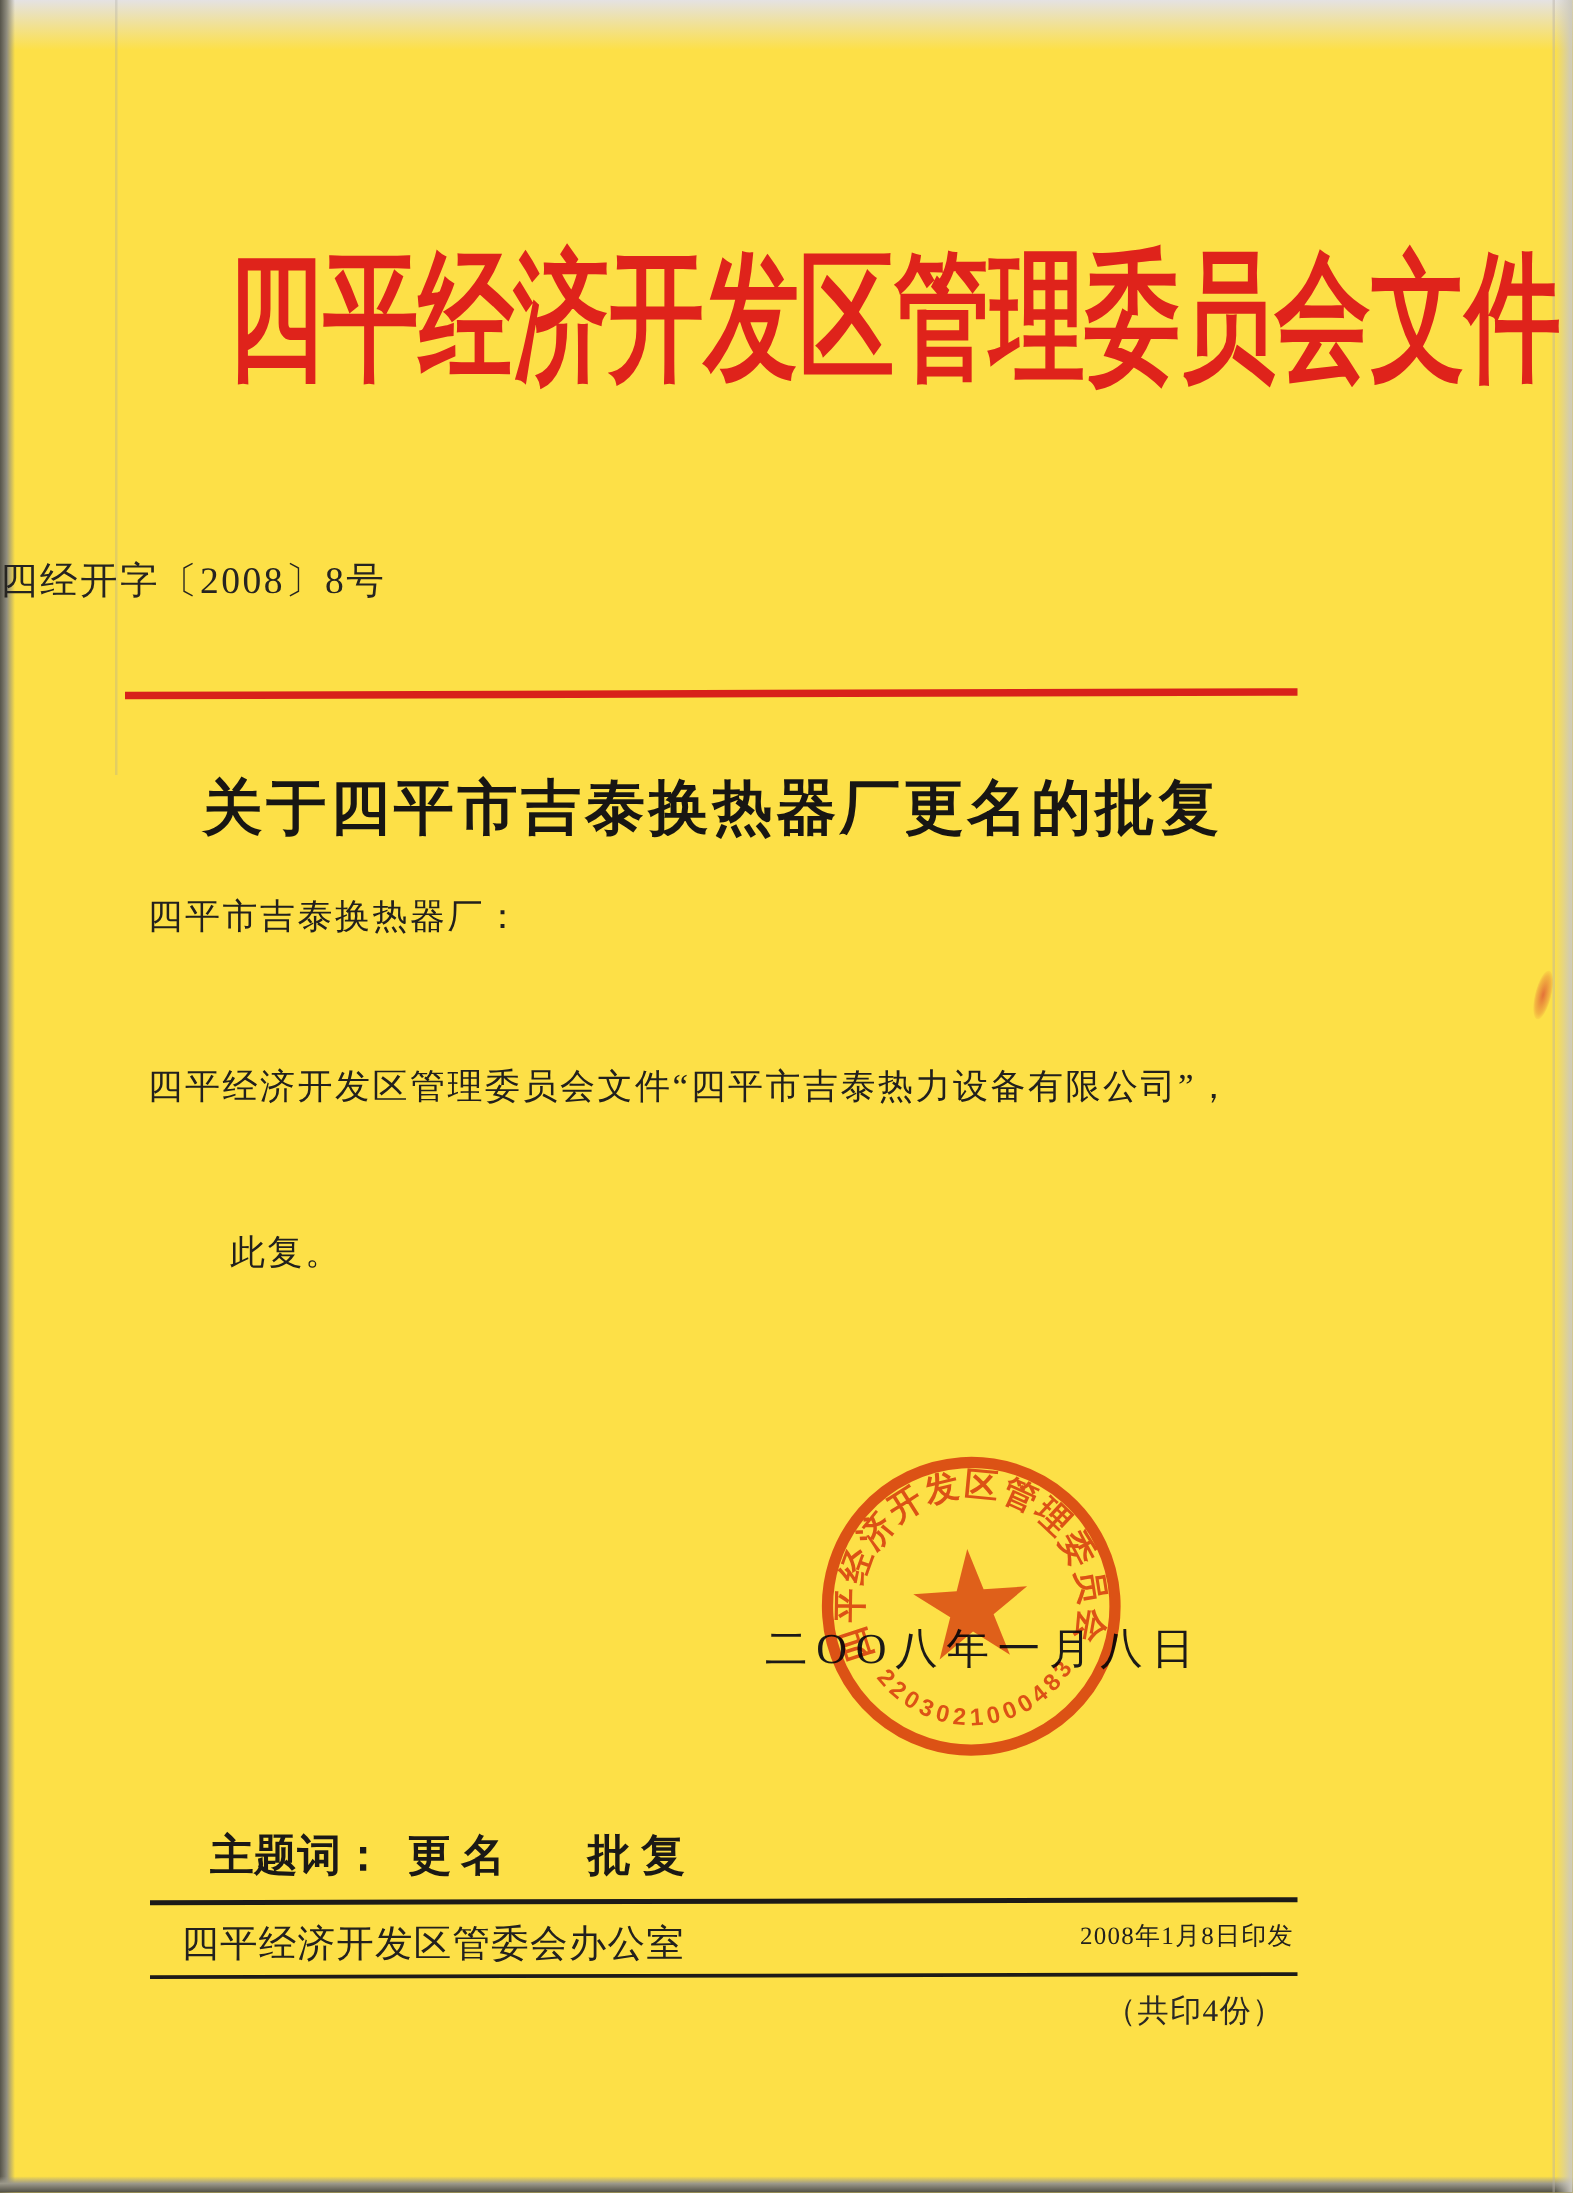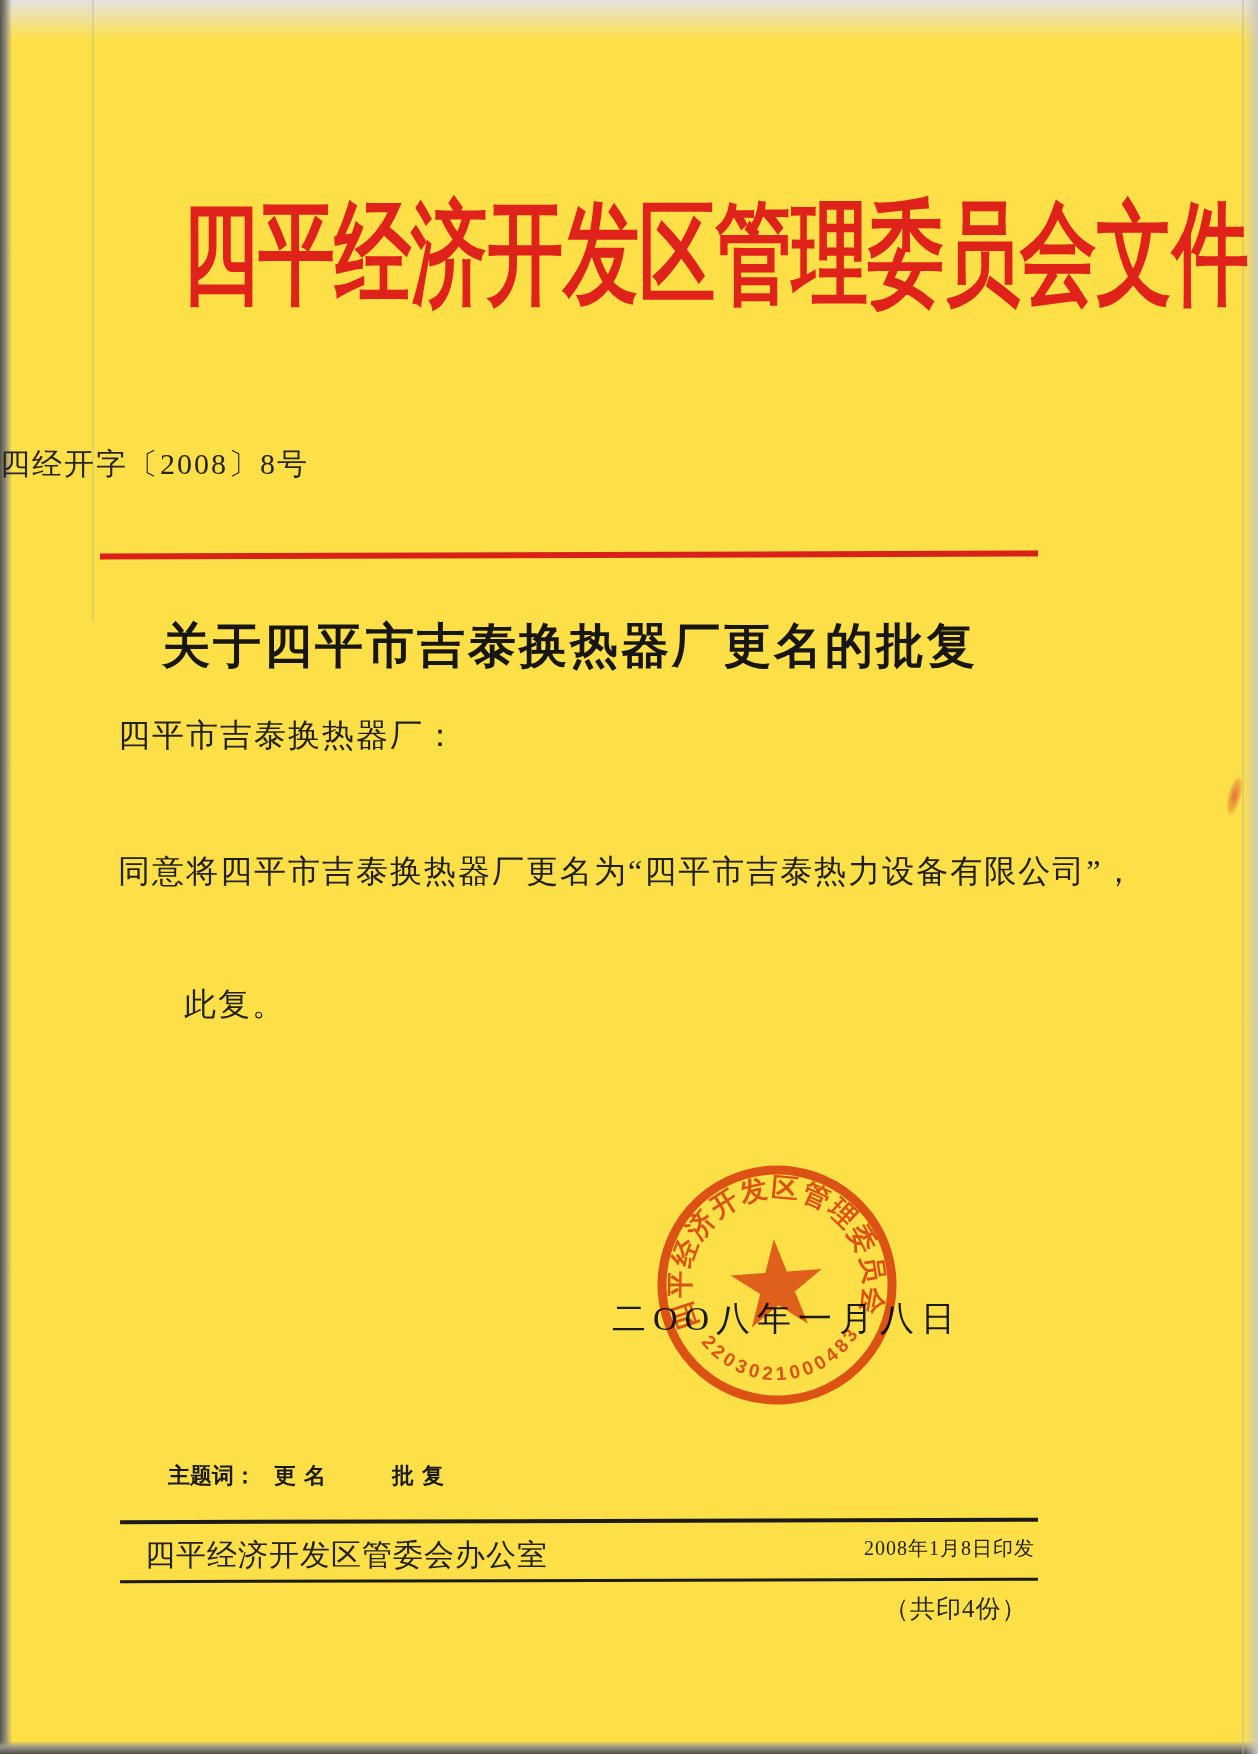--- a/index.html
+++ b/index.html
@@ -50,37 +50,37 @@
     background:#d8211a;transform:rotate(-.18deg);
   }
   .doc-title{
     position:absolute;left:0;top:614px;width:1140px;
     text-align:center;
     font-family:"Liberation Sans", sans-serif;
     font-weight:bold;font-size:48px;color:#181613;letter-spacing:3px;
   }
   .body-line{
     position:absolute;left:118px;width:1040px;
-    font-size:32px;color:#22201d;letter-spacing:2px;white-space:nowrap;
+    font-size:28px;color:#22201d;letter-spacing:2px;white-space:nowrap;
   }
   .indent{text-indent:66px;}
   .issue-date{
     position:absolute;left:612px;top:1296px;
     font-size:34px;color:#1c1a18;letter-spacing:7px;white-space:nowrap;
     z-index:1;
   }
   .stamp{
     position:absolute;left:627px;top:1135px;width:300px;height:300px;
     mix-blend-mode:multiply;opacity:.92;z-index:2;
     transform:rotate(-4deg);
   }
   .subject-row{
     position:absolute;left:168px;top:1461px;
     font-family:"Liberation Sans", sans-serif;
-    font-weight:bold;font-size:22px;color:#1b1916;white-space:nowrap;
+    font-weight:bold;font-size:35px;color:#1b1916;white-space:nowrap;
   }
   .subject-term-1{margin-left:18px;letter-spacing:8px;}
   .subject-term-2{margin-left:58px;letter-spacing:8px;}
   .footer-rule{position:absolute;left:120px;width:918px;background:#1d1b18;}
   .footer-rule-top{top:1519px;height:4px;transform:rotate(-.15deg);}
   .footer-rule-bottom{top:1579px;height:3px;transform:rotate(-.15deg);}
   .office-name{
     position:absolute;left:145px;top:1535px;
     font-size:30px;color:#23211e;letter-spacing:1px;white-space:nowrap;
   }
@@ -108,21 +108,21 @@
 
   <div class="hdr-title">四平经济开发区管理委员会文件</div>
 
   <div class="doc-number">四经开字〔2008〕8号</div>
 
   <div class="red-rule"></div>
 
   <div class="doc-title">关于四平市吉泰换热器厂更名的批复</div>
 
   <div class="body-line" style="top:714px;">四平市吉泰换热器厂：</div>
-  <div class="body-line" style="top:850px;">同意将四平市吉泰换热器厂更名为“四平市吉泰热力设备有限公司”，</div>
+  <div class="body-line" style="top:850px;">四平经济开发区管理委员会文件“四平市吉泰热力设备有限公司”，</div>
   <div class="body-line indent" style="top:983px;">此复。</div>
 
   <div class="issue-date">二OO八年一月八日</div>
 
   <svg class="stamp" viewBox="0 0 300 300">
     <defs>
       <path id="arcTop" d="M 70.3 187.2 A 88 88 0 1 1 229.7 187.2"></path>
       <path id="arcBottom" d="M 60.7 182.5 A 95 95 0 0 0 239.3 182.5"></path>
     </defs>
     <circle cx="150" cy="150" r="115" fill="none" stroke="#dc4f3b" stroke-width="9"></circle>

